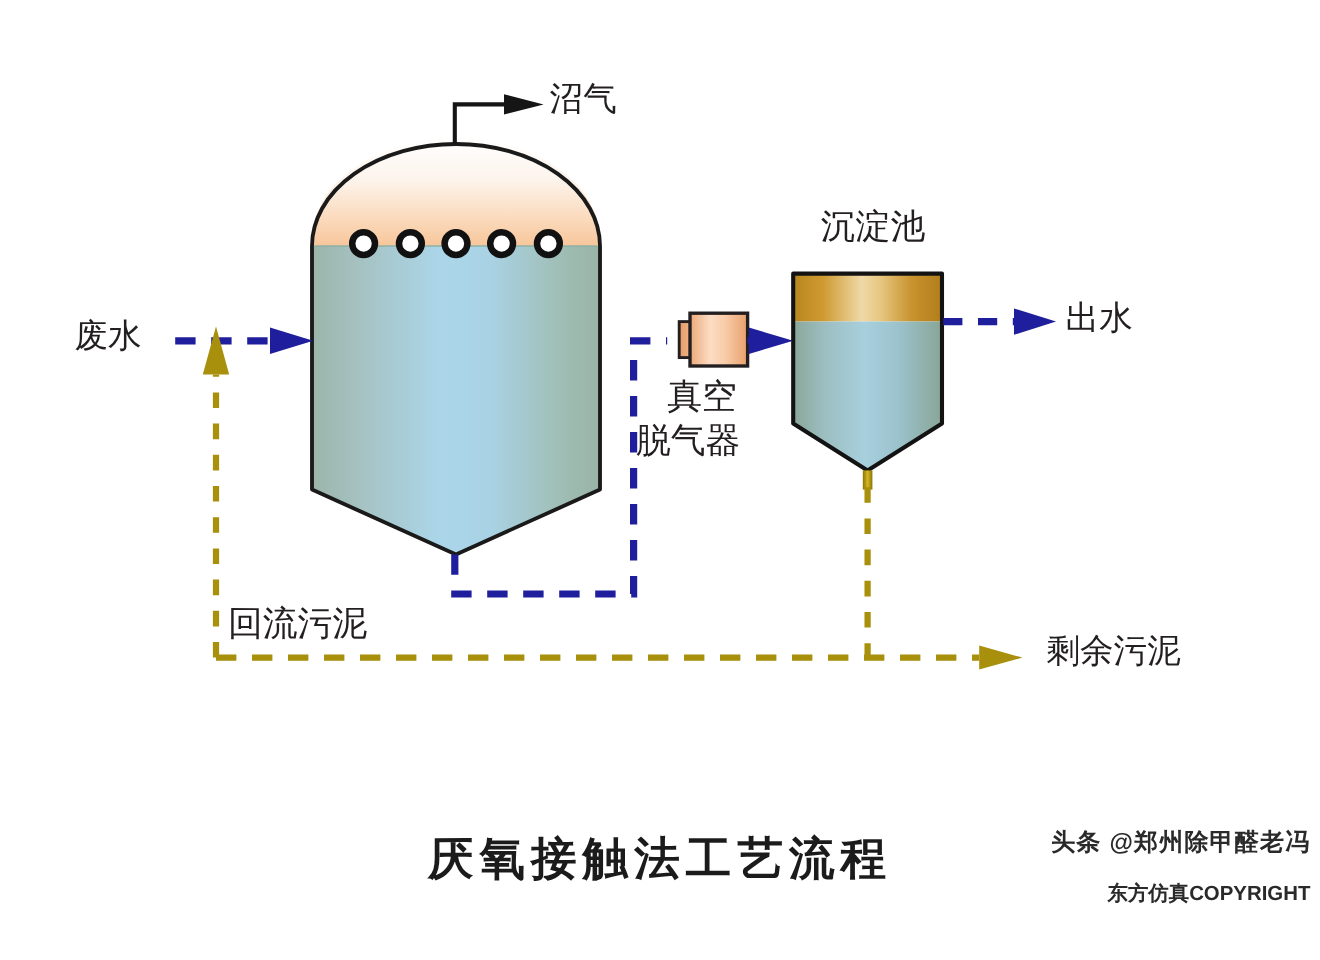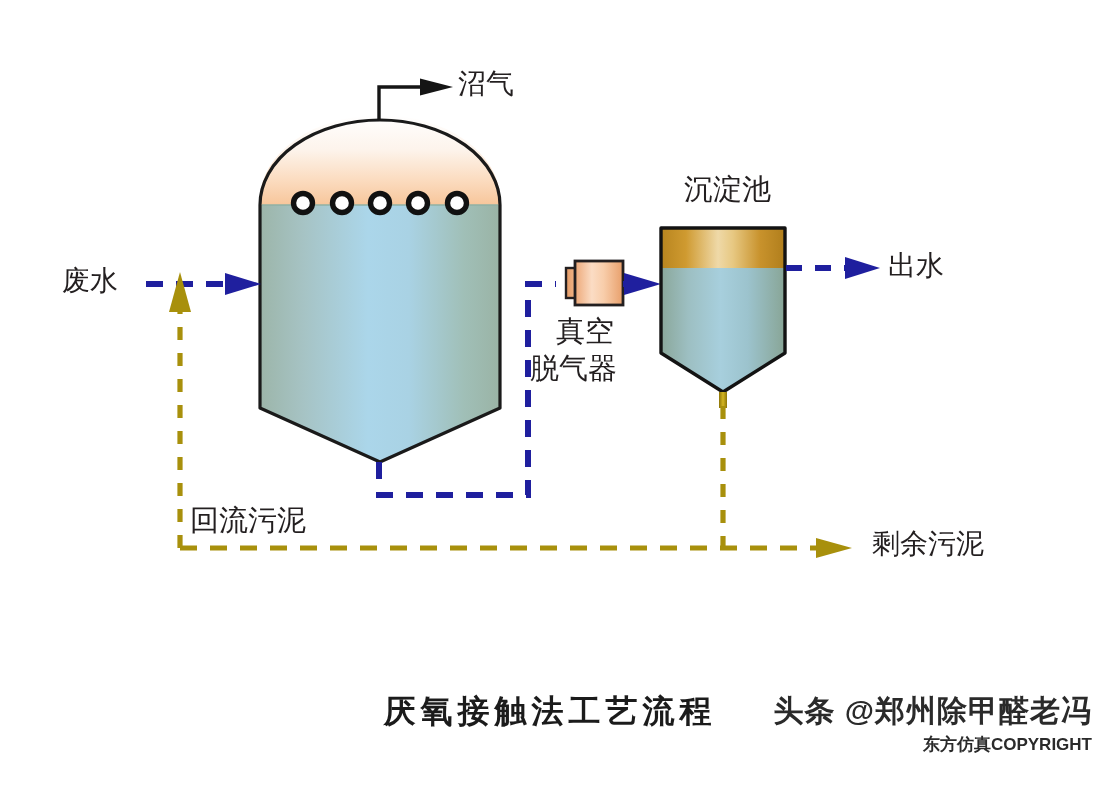--- a/index.html
+++ b/index.html
@@ -34,47 +34,47 @@
   }
   .lbl-28 { font-size: 28px; }
   .lbl-26 { font-size: 29px; }
 
   #title-text {
     position: absolute;
     left: 0;
     top: 690px;
     width: 1100px;
     text-align: center;
-    font-size: 32px;
+    font-size: 38px;
     font-weight: bold;
     letter-spacing: 5px;
     color: #1b1b1b;
     font-family: Liberation Sans, sans-serif;
   }
   #watermark {
     position: absolute;
     right: 8px;
     bottom: 4px;
     text-align: right;
     color: #2a2a2a;
   }
   #wm-main {
-    font-size: 30px;
+    font-size: 20px;
     font-weight: bold;
     letter-spacing: 1px;
     font-family: "Liberation Sans", sans-serif;
     display: block;
   }
   #wm-sub {
     font-size: 17px;
     font-weight: bold;
     letter-spacing: 0px;
     font-family: "Liberation Sans", sans-serif;
     display: block;
-    margin-top: 1px;
+    margin-top: 18px;
   }
 </style>
 </head>
 <body>
 
 <div id="stage">
 
   <svg id="flow-svg" viewBox="0 0 1100 800">
     <defs>
 

